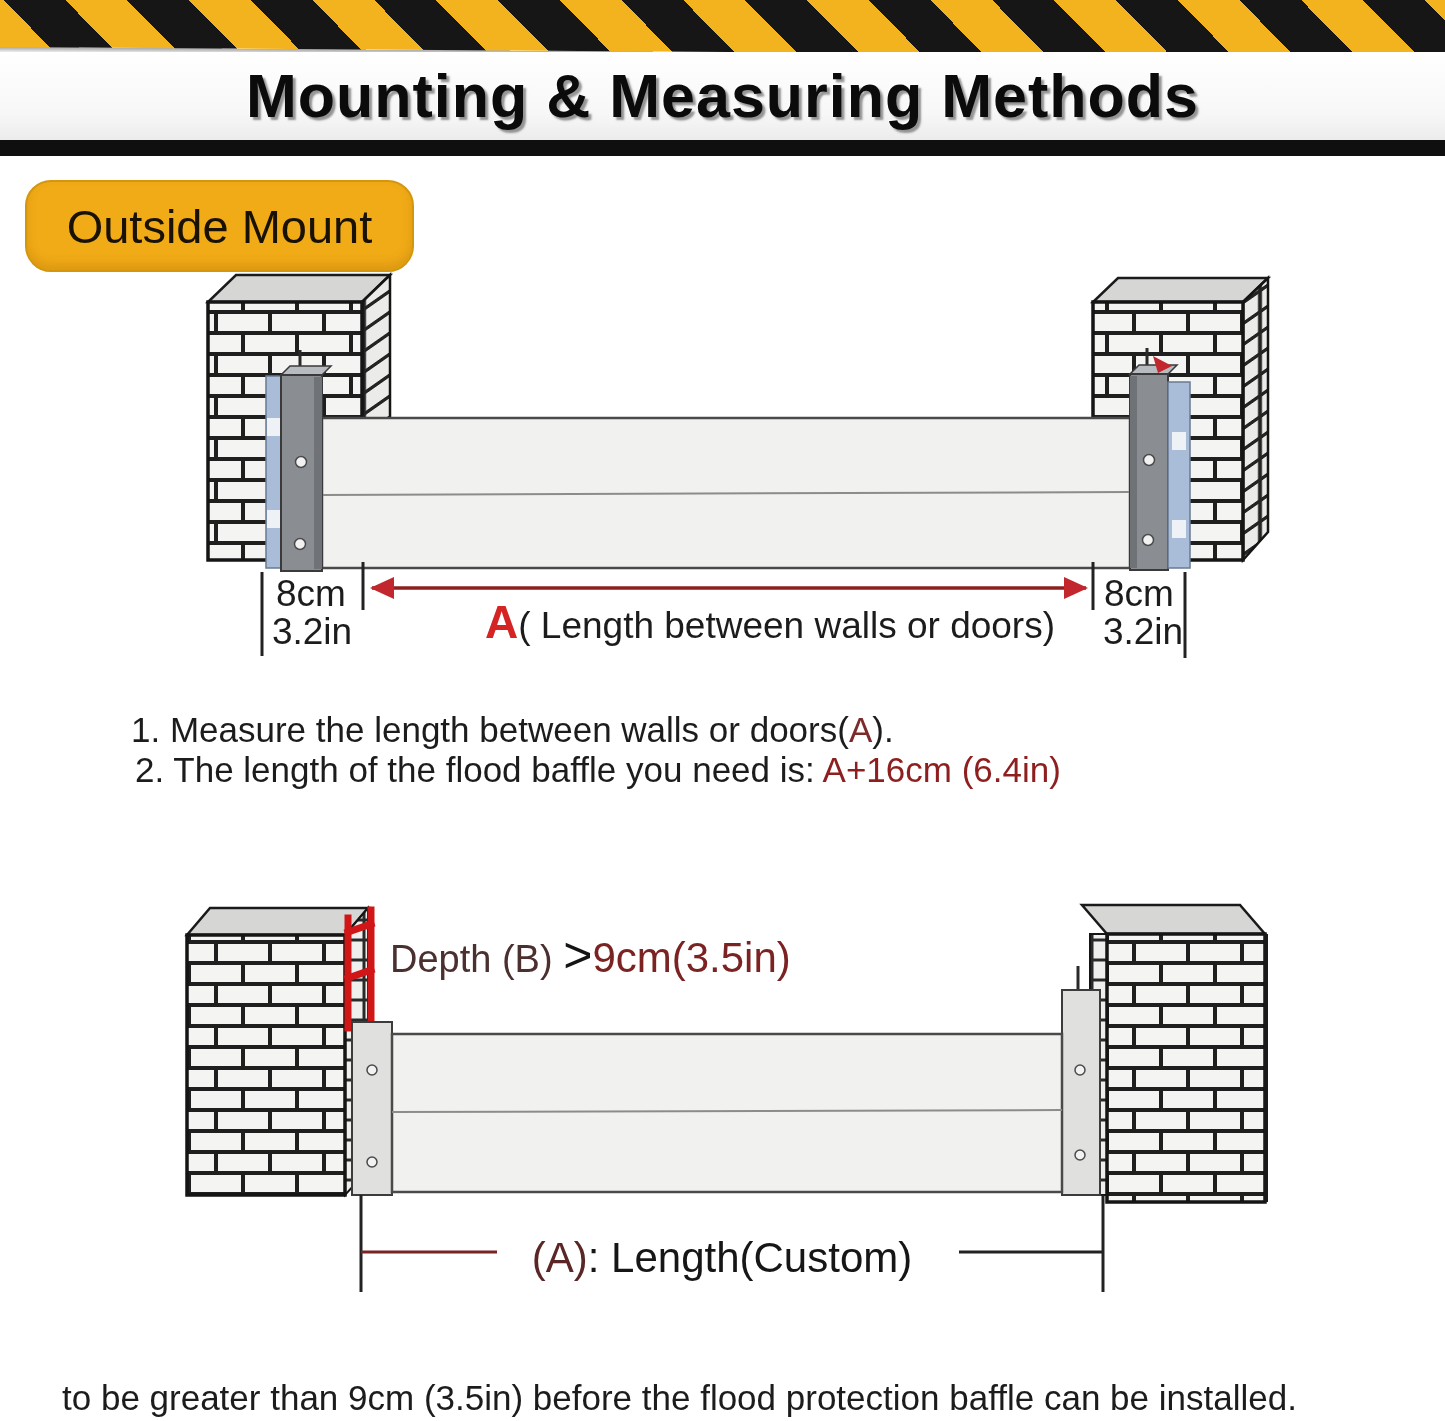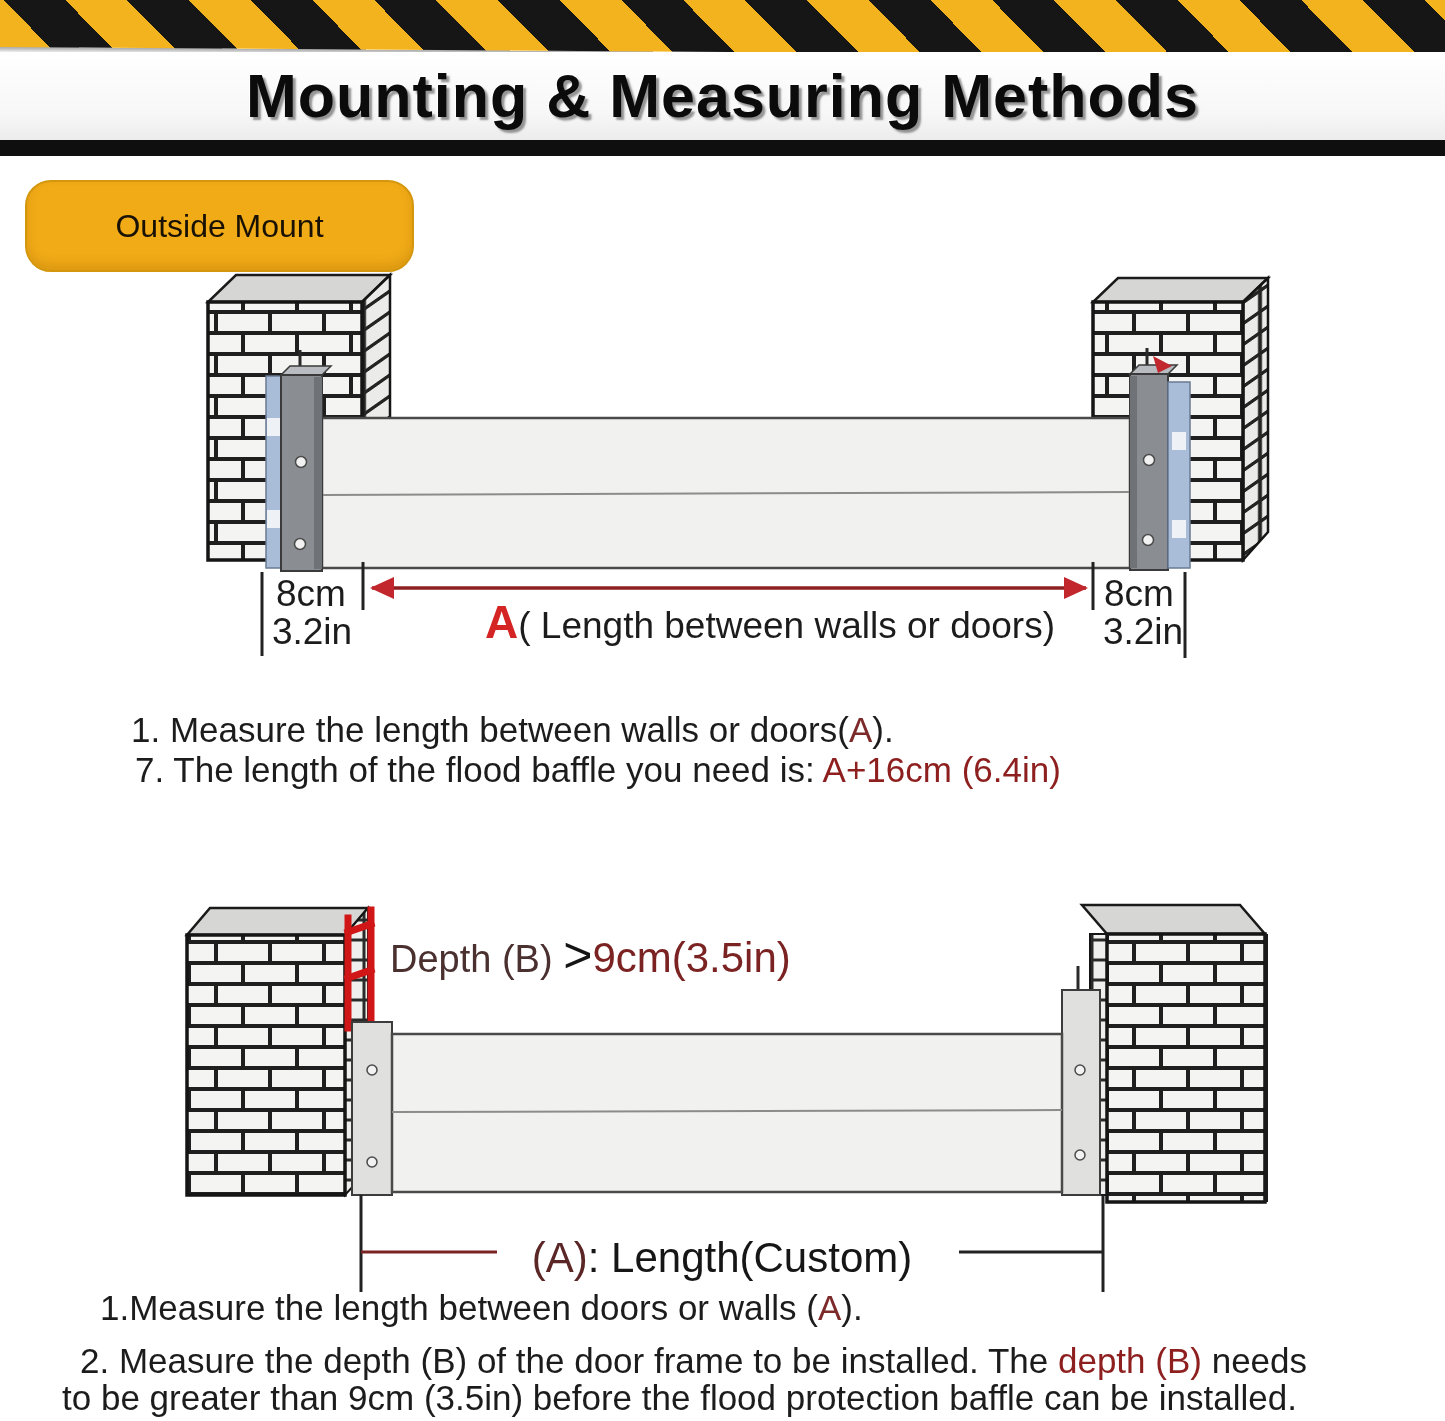--- a/index.html
+++ b/index.html
@@ -17,21 +17,21 @@
         transform:rotate(0.4deg);box-shadow:0 3px 4px rgba(0,0,0,.35);}
   .titlebar{position:absolute;left:0;top:52px;width:1445px;height:88px;
         background:linear-gradient(180deg,#ffffff 0%,#f7f7f7 70%,#ececec 100%);
         display:flex;align-items:center;justify-content:center;}
   .titlebar .title{font-size:61px;font-weight:bold;letter-spacing:1px;color:#0b0b0b;
         text-shadow:3px 3px 2px rgba(130,130,130,.85), -1px -1px 0 rgba(255,255,255,.9);}
   .blackbar{position:absolute;left:0;top:140px;width:1445px;height:16px;background:#0f0f0f;}
   
   .badge{position:absolute;left:25px;width:385px;height:88px;background:var(--badge_yellow);
         border:2px solid #d3960d;border-radius:26px;display:flex;align-items:center;justify-content:center;
-        font-size:32px;color:#191204;box-shadow:inset 0 -6px 10px rgba(160,100,0,.25);text-align:center;}
+        font-size:47px;color:#191204;box-shadow:inset 0 -6px 10px rgba(160,100,0,.25);text-align:center;}
   .badge.outside{top:180px;}
   .badge.inside{top:806px;}
   
   svg{position:absolute;left:0;display:block;}
   #svg-outside{top:270px;}
   #svg-inside{top:900px;}
   svg text{font-family:"Liberation Sans", sans-serif;fill:#1c1c1c;}
   .dimtext{font-size:37px;}
   .spanlabel-a{font-size:46px;font-weight:bold;fill:var(--accent_red);}
   .spanlabel-rest{font-size:37px;fill:#1c1c1c;}
@@ -157,21 +157,21 @@
 
     <g>
       <line class="redline" x1="372" y1="318" x2="1086" y2="318"></line>
       <polygon class="arrowhead" points="370,318 394,307 394,329"></polygon>
       <polygon class="arrowhead" points="1088,318 1064,307 1064,329"></polygon>
       <text x="770" y="368" text-anchor="middle"><tspan class="spanlabel-a">A</tspan><tspan class="spanlabel-rest">( Length between walls or doors)</tspan></text>
     </g>
   </svg>
 
   <div class="instr" style="left:131px;top:698px;margin-top:12px;"><span>1. Measure the length between walls or doors(</span><span class="em-soft">A</span><span>).</span></div>
-  <div class="instr" style="left:135px;top:750px;"><span>7. The length of the flood baffle you need is: </span><span class="em-red">A+16cm (6.4in)</span><span></span></div>
+  <div class="instr" style="left:135px;top:750px;"><span>2. The length of the flood baffle you need is: </span><span class="em-red">A+16cm (6.4in)</span><span></span></div>
 
 
   <svg id="svg-inside" width="1445" height="400" viewBox="0 0 1445 400">
 
     <g>
       <polygon class="pillar-top" points="187,35 345,35 368,8 210,8"></polygon>
       <polygon class="side-strip" points="345,35 368,8 368,270 345,295"></polygon>
       <rect class="pillar-front" x="187" y="35" width="158" height="260"></rect>
     </g>
 
@@ -210,17 +210,15 @@
 
     <g>
       <line class="tick" x1="361" y1="295" x2="361" y2="392"></line>
       <line class="maroonline" x1="361" y1="352" x2="497" y2="352"></line>
       <line class="blackline" x1="959" y1="352" x2="1103" y2="352"></line>
       <line class="tick" x1="1103" y1="295" x2="1103" y2="392"></line>
       <text x="722" y="372" text-anchor="middle"><tspan class="len-a">(A)</tspan><tspan class="len-rest">: Length(Custom)</tspan></text>
     </g>
   </svg>
 
-  <div class="instr" style="left:100px;top:1288px;"><span>1.Measure the length between doors or walls (</span><span class="em-soft">A</span><span>).</span></div>
-  <div class="instr" style="left:80px;top:1341px;"><span>2. Measure the depth (B) of the door frame to be installed. The </span><span class="em-red">depth (B)</span><span> needs</span></div>
   <div class="instr" style="left:62px;top:1378px;"><span>to be greater than 9cm (3.5in) before the flood protection baffle can be installed.</span></div>
 
 </div>
 
 </body></html>

